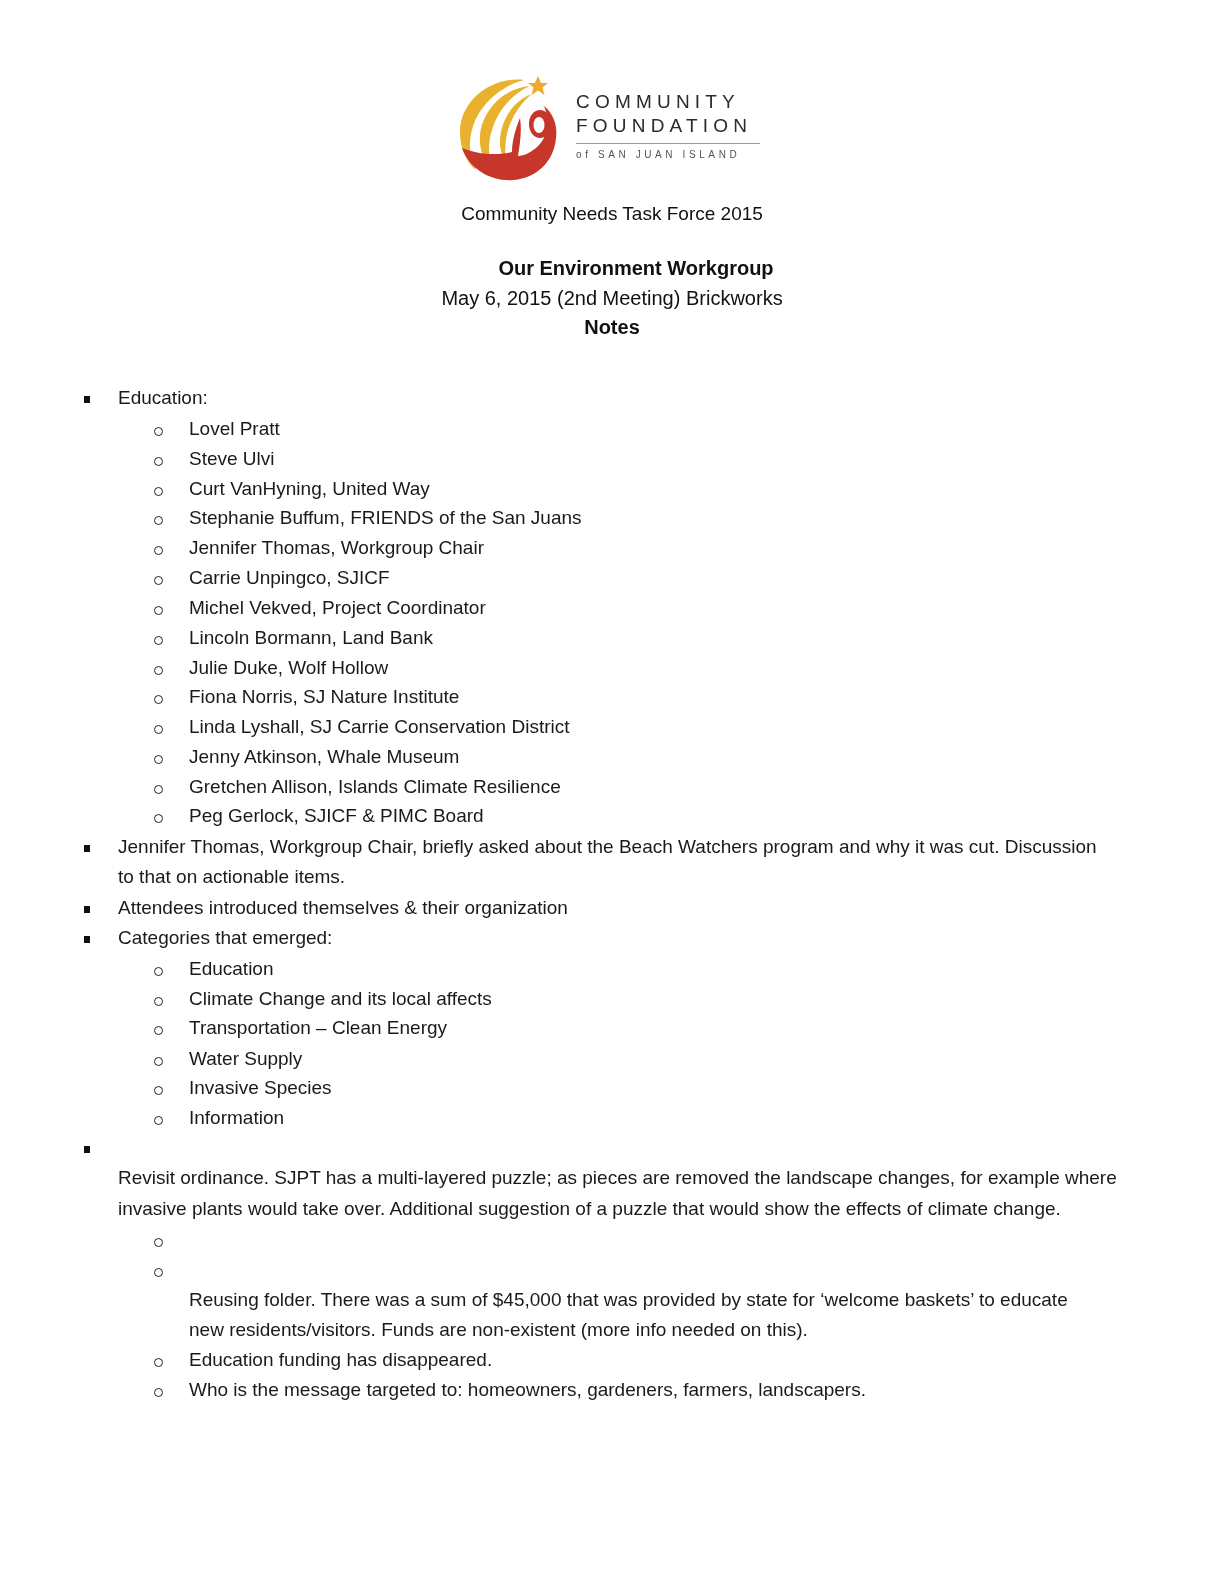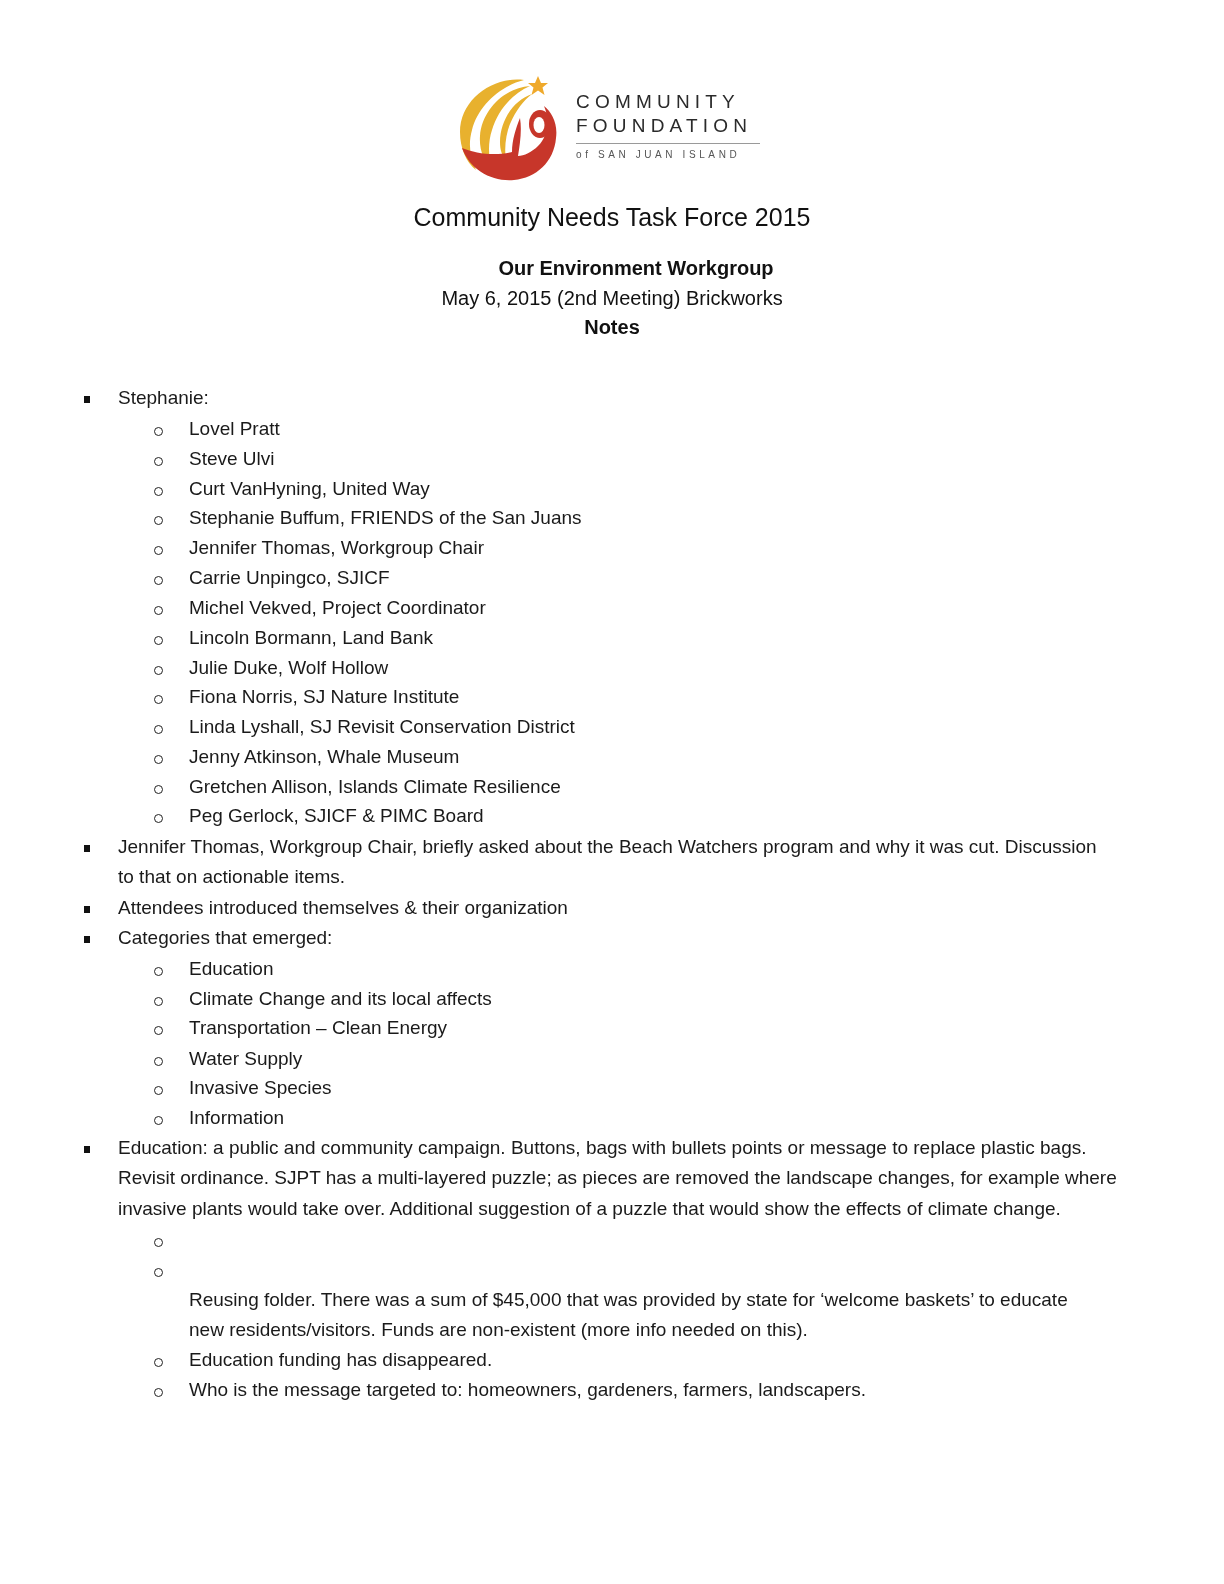--- a/index.html
+++ b/index.html
@@ -18,21 +18,21 @@
     }
     .logo .w1, .logo .w2 {
       font-family: "Liberation Sans", sans-serif;
       font-size: 19px; letter-spacing: 5.2px; line-height: 24px; font-weight: normal;
     }
     .logo .rule { height: 1px; background: #9a9a9a; margin: 5px 0 5px 0; width: 184px; }
     .logo .w3 { font-size: 10px; letter-spacing: 3.6px; color: #555; }
 
     .title {
       position: absolute; left: 0; right: 0; top: 203px; text-align: center;
-      font-size: 25px; color: #111;
+      font-size: 19px; color: #111;
     }
     .subtitle {
       position: absolute; left: 0; right: 0; text-align: center; font-size: 20px; color: #111;
     }
     .st1 { top: 257px; font-weight: bold; margin-left: 48px; }
     .st2 { top: 287px; }
     .st3 { top: 316px; font-weight: bold; }
 
     .body-text { position: absolute; left: 0; top: 385px; width: 1224px; font-size: 19px; }
     .row { position: absolute; left: 0; width: 1224px; height: 30px; }
@@ -72,21 +72,21 @@
 
 <div class="title">Community Needs Task Force 2015</div>
 <div class="subtitle st1">Our Environment Workgroup</div>
 <div class="subtitle st2">May 6, 2015 (2nd Meeting) Brickworks</div>
 <div class="subtitle st3">Notes</div>
 
 <div class="body-text">
 
   <div class="row" style="top:2px">
     <span class="bullet-sq" style="top:9px"></span>
-    <span class="t1">Stephanie:</span>
+    <span class="t1">Education:</span>
   </div>
 
   <div class="row" style="top:33px">
     <span class="bullet-o" style="top:9px"></span>
     <span class="t2">Lovel Pratt</span>
   </div>
   <div class="row" style="top:63px">
     <span class="bullet-o" style="top:9px"></span>
     <span class="t2">Steve Ulvi</span>
   </div>
@@ -117,21 +117,21 @@
   <div class="row" style="top:272px">
     <span class="bullet-o" style="top:9px"></span>
     <span class="t2">Julie Duke, Wolf Hollow</span>
   </div>
   <div class="row" style="top:301px">
     <span class="bullet-o" style="top:9px"></span>
     <span class="t2">Fiona Norris, SJ Nature Institute</span>
   </div>
   <div class="row" style="top:331px">
     <span class="bullet-o" style="top:9px"></span>
-    <span class="t2">Linda Lyshall, SJ Revisit Conservation District</span>
+    <span class="t2">Linda Lyshall, SJ Carrie Conservation District</span>
   </div>
   <div class="row" style="top:361px">
     <span class="bullet-o" style="top:9px"></span>
     <span class="t2">Jenny Atkinson, Whale Museum</span>
   </div>
   <div class="row" style="top:391px">
     <span class="bullet-o" style="top:9px"></span>
     <span class="t2">Gretchen Allison, Islands Climate Resilience</span>
   </div>
   <div class="row" style="top:420px">
@@ -176,21 +176,20 @@
     <span class="bullet-o" style="top:9px"></span>
     <span class="t2">Invasive Species</span>
   </div>
   <div class="row" style="top:722px">
     <span class="bullet-o" style="top:9px"></span>
     <span class="t2">Information</span>
   </div>
 
   <div class="row" style="top:752px">
     <span class="bullet-sq" style="top:9px"></span>
-    <span class="t1">Education: a public and community campaign. Buttons, bags with bullets points or message to replace plastic bags.</span>
   </div>
   <div class="row" style="top:782px">
     <span class="t1">Revisit ordinance.  SJPT has a multi-layered puzzle; as pieces are removed the landscape changes, for example where</span>
   </div>
   <div class="row" style="top:813px">
     <span class="t1">invasive plants would take over.  Additional suggestion of a puzzle that would show the effects of climate change.</span>
   </div>
 
   <div class="row" style="top:844px">
     <span class="bullet-o" style="top:9px"></span>

